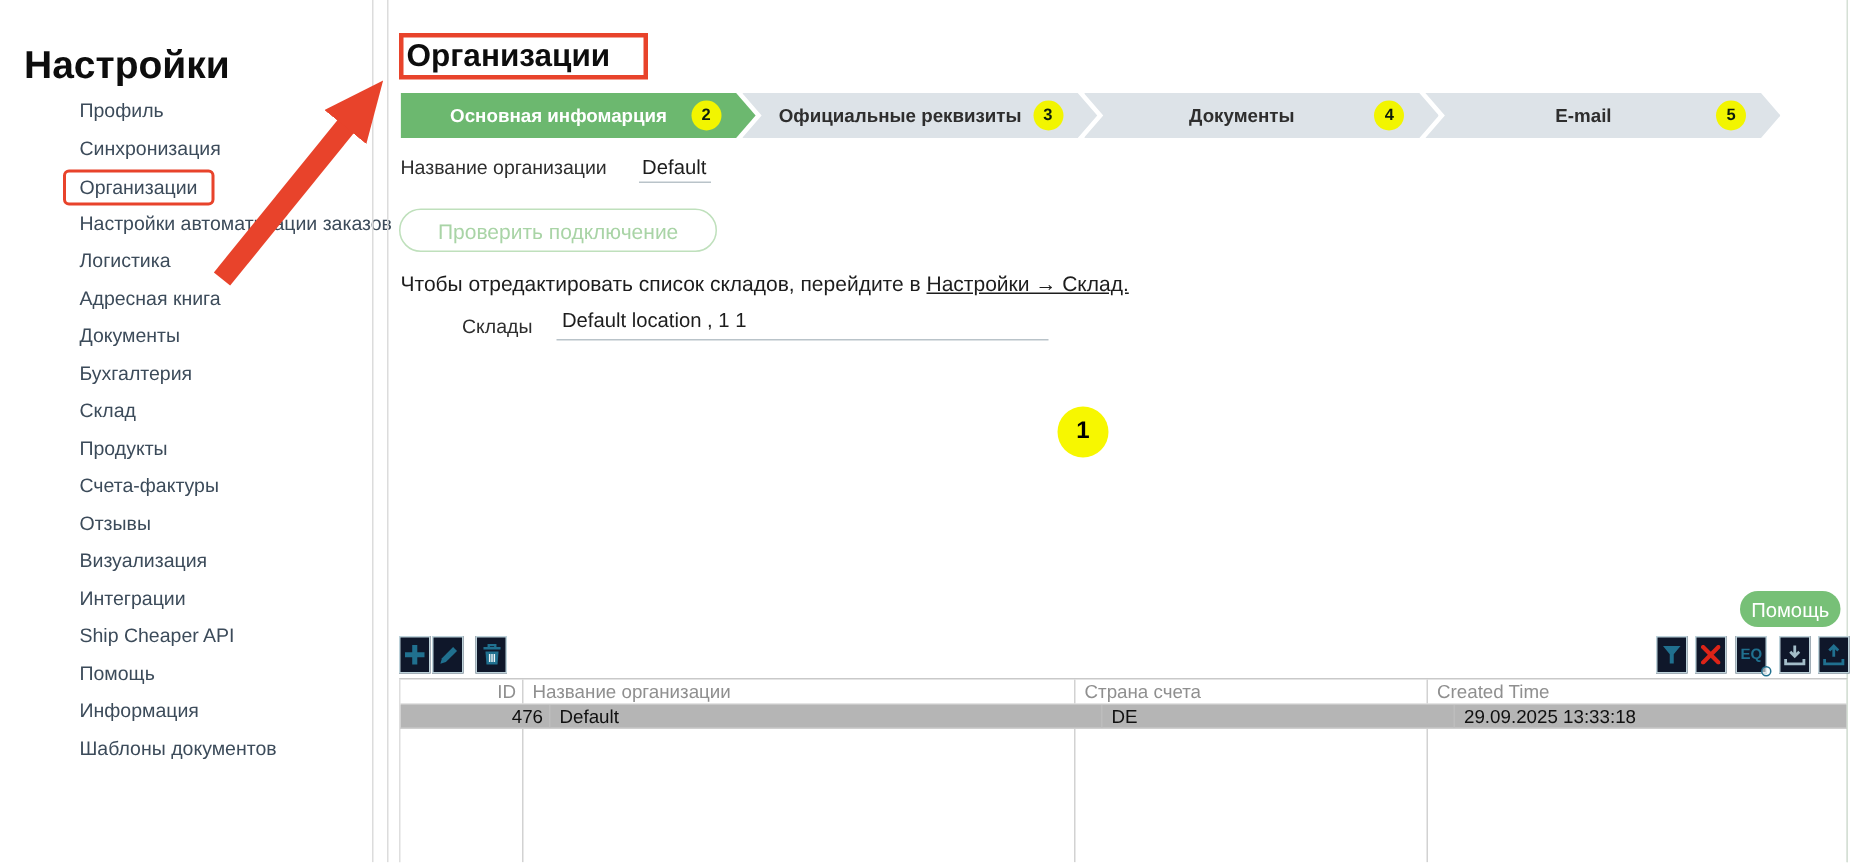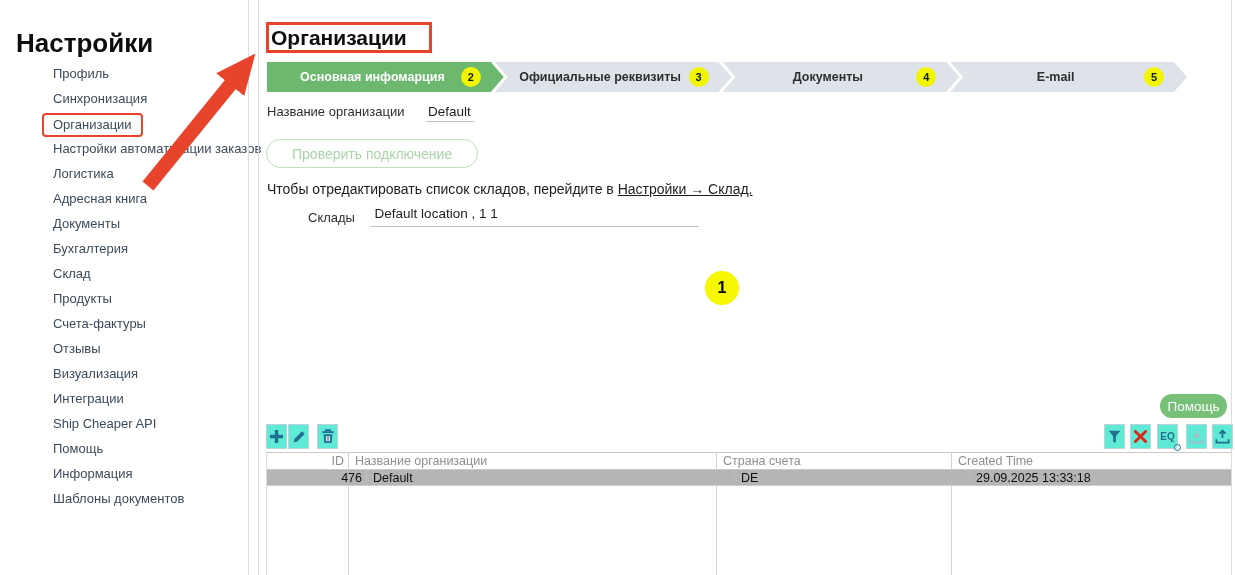--- a/index.html
+++ b/index.html
@@ -78,21 +78,21 @@
   .btn-next {
     position:absolute; left:894px; top:394px; width:67px; height:24px;
     border:none; border-radius:12px; background:#77c077; color:#fff;
     font-size:13.5px; font-family:"Liberation Sans",sans-serif; cursor:pointer;
   }
 
   
   .grid-toolbar { position:absolute; left:0; top:424px; height:25px; }
   .icon-btn {
     position:absolute; top:0; width:21px; height:25px;
-    border:1px solid #bdd2da; background:#5eead4; display:flex; align-items:center; justify-content:center; cursor:pointer;
+    border:1px solid #bdd2da; background:#0f172a; display:flex; align-items:center; justify-content:center; cursor:pointer;
   }
   .icon-btn svg { display:block; }
   .btn-add { left:0; } .btn-edit { left:22px; } .btn-del { left:51px; }
   .btn-filter { left:838px; } .btn-clear { left:864px; } .btn-colsearch { left:891px; }
   .btn-import { left:920px; } .btn-export { left:946px; }
   .btn-colsearch span { font-size:10px; font-weight:bold; color:#20708f; letter-spacing:0; position:relative; }
   .btn-colsearch .mini-lens { position:absolute; right:-4px; bottom:-3px; width:7px; height:7px; border:1.5px solid #20708f; border-radius:50%; background:rgba(243,248,250,.6); }
 
   
   .grid { position:absolute; left:0; top:452px; width:966px; height:146px;

